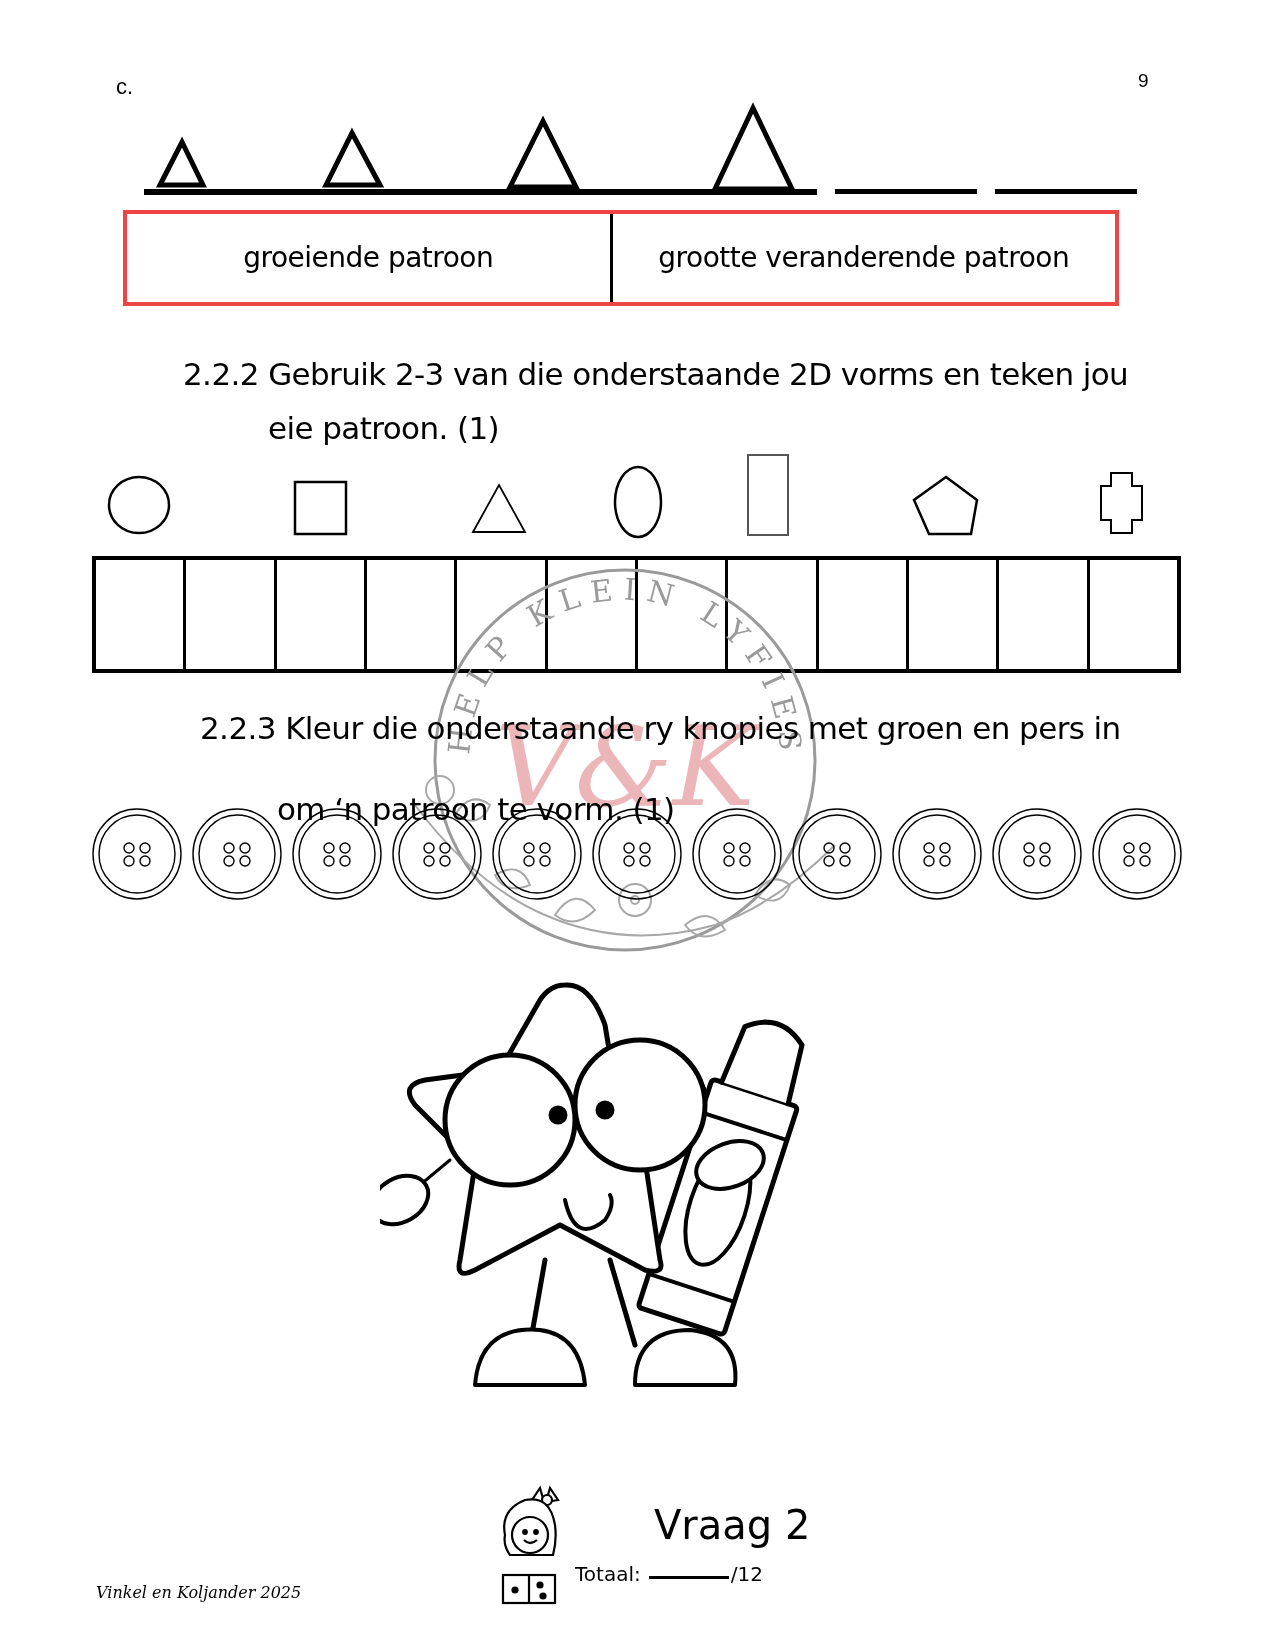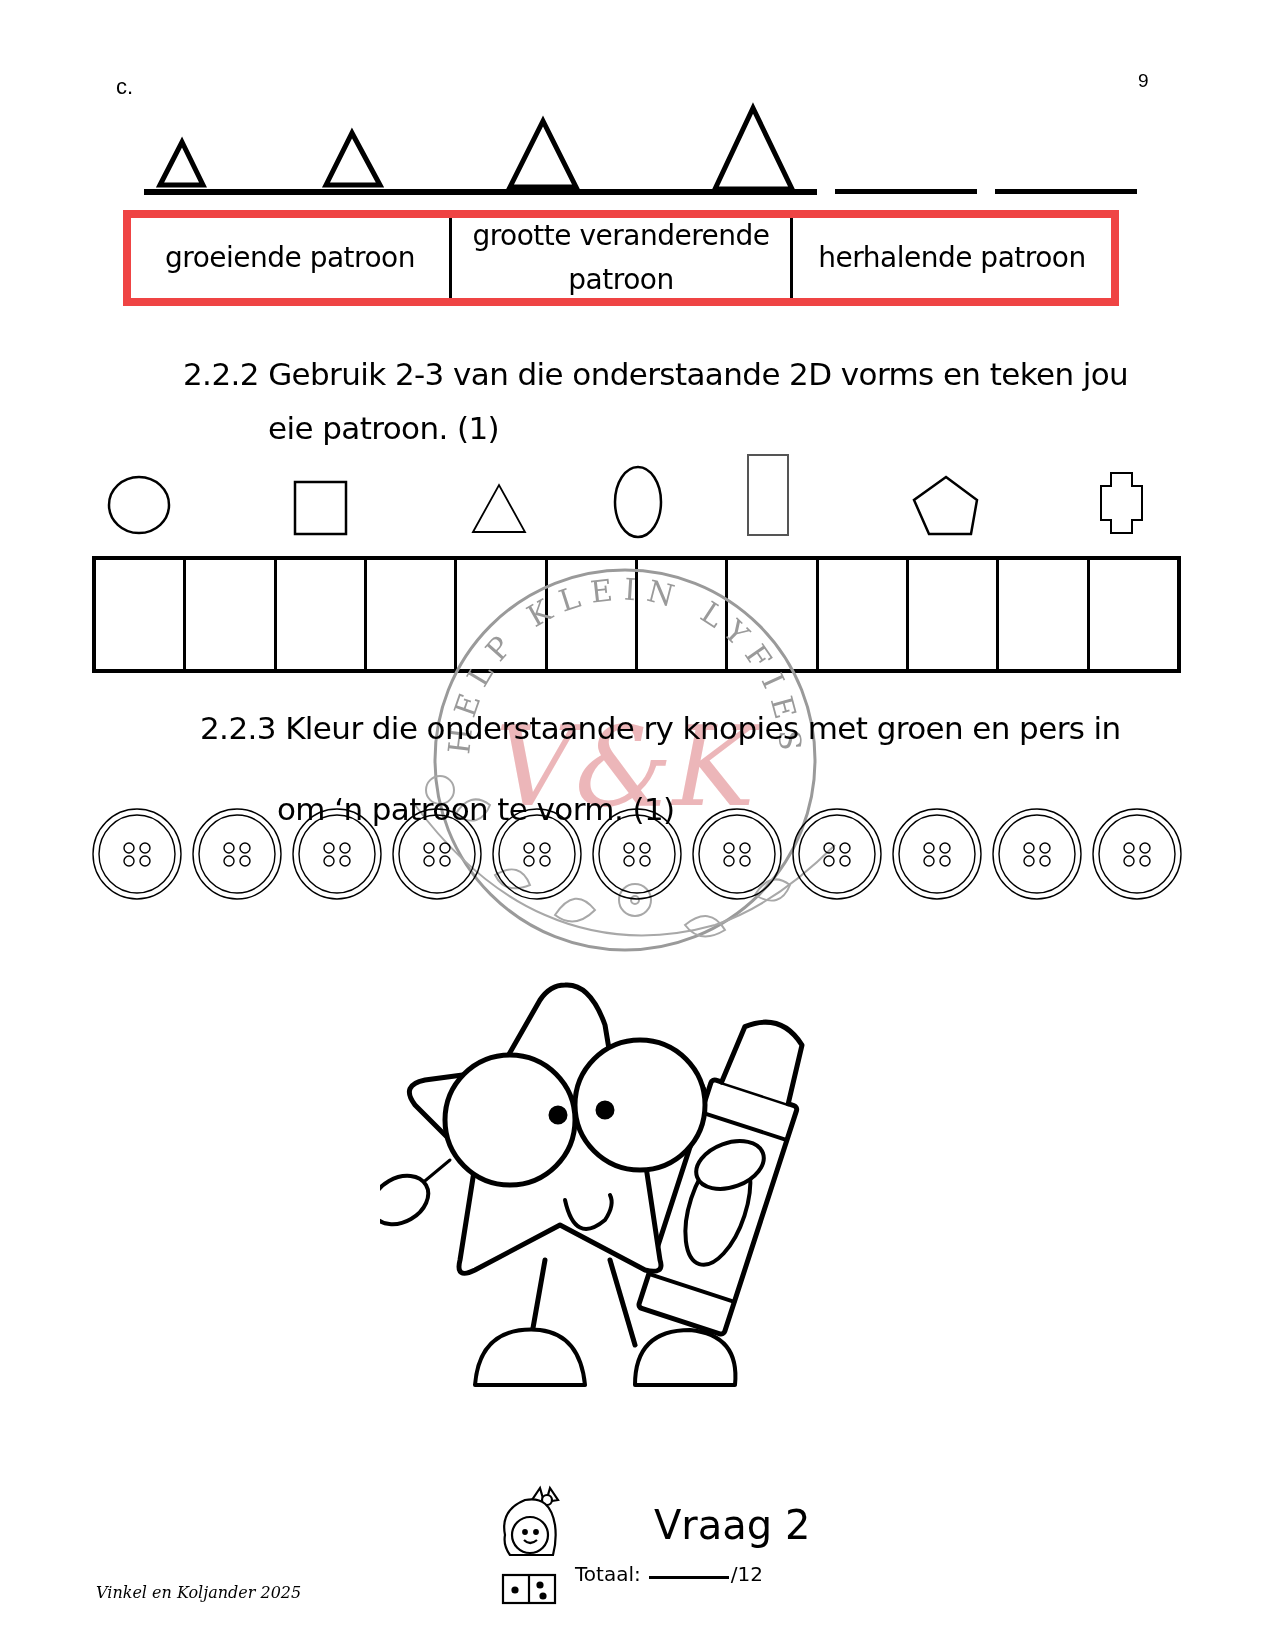--- a/index.html
+++ b/index.html
@@ -1,21 +1,21 @@
 <!DOCTYPE html>
 <html><head>
 <meta charset="utf-8">
 <style>
   html,body{margin:0;padding:0;background:#fff;}
   body{width:1275px;height:1650px;position:relative;overflow:hidden;font-family:"DejaVu Sans","Liberation Sans",sans-serif;color:#000;}
   .abs{position:absolute;}
   .section-label{left:116px;top:74px;font-family:"Liberation Sans",sans-serif;font-size:22px;}
   .page-num{left:1138px;top:70px;font-family:"Liberation Sans",sans-serif;font-size:19px;}
   .base-line{height:6px;background:#000;}
-  .opt-table{left:123px;top:210px;width:996px;height:96px;border:8px solid #ef4444;box-sizing:border-box;display:flex;}
+  .opt-table{left:123px;top:210px;width:996px;height:96px;border:4px solid #ef4444;box-sizing:border-box;display:flex;}
   .opt-cell{flex:1;display:flex;align-items:center;justify-content:center;text-align:center;font-size:28px;line-height:44px;letter-spacing:-0.5px;}
   .opt-cell + .opt-cell{border-left:3px solid #000;}
   .question{font-size:31px;letter-spacing:-0.6px;line-height:52px;text-align:center;}
   .grid{left:92px;top:556px;width:1089px;height:117px;border:4px solid #000;box-sizing:border-box;display:flex;}
   .grid-cell{flex:1;}
   .grid-cell + .grid-cell{border-left:3px solid #000;}
   .buttons-row{left:92px;top:808px;width:1090px;height:92px;display:flex;justify-content:space-between;}
   .footer-credit{left:96px;top:1583px;font-family:"DejaVu Serif",serif;font-style:italic;font-size:16px;letter-spacing:0px;}
   .vraag{left:654px;top:1502px;font-size:40px;}
   .totaal{left:575px;top:1562px;font-size:20px;display:flex;align-items:flex-end;}
@@ -40,23 +40,20 @@
 <div class="abs base-line" style="left:144px;top:189px;width:673px;"></div>
 <div class="abs base-line" style="left:835px;top:189px;width:142px;height:5px;"></div>
 <div class="abs base-line" style="left:995px;top:189px;width:142px;height:5px;"></div>
 
 <div class="abs opt-table">
   <div class="opt-cell">
       <span>groeiende patroon</span>
     </div>
   <div class="opt-cell" style="padding:0 10px;align-items:center;">
       <span>grootte veranderende patroon</span>
-    </div>
-  <div class="opt-cell">
-      <span>herhalende patroon</span>
     </div>
 </div>
 
 <div class="abs question" style="left:183px;top:348px;">2.2.2 Gebruik 2-3 van die onderstaande 2D vorms en teken jou</div>
 <div class="abs question" style="left:268px;top:402px;">eie patroon. (1)</div>
 
 <div class="abs" style="left:100px;top:450px;width:1080px;height:90px;">
   <svg width="1080" height="90" viewBox="0 0 1080 90">
     <g fill="none" stroke="#000" stroke-width="2.5">
       <ellipse cx="39" cy="55" rx="30" ry="28"></ellipse>

